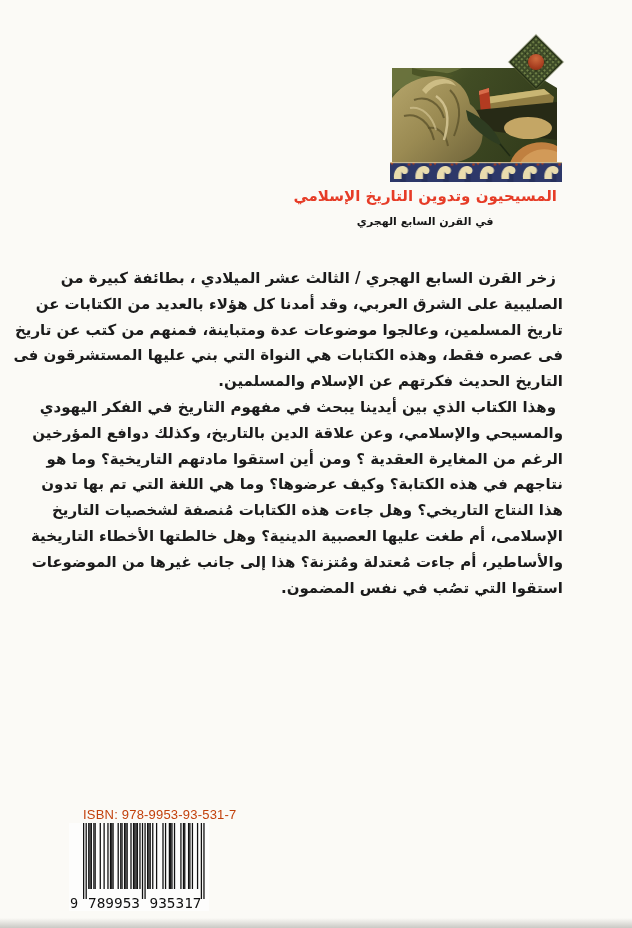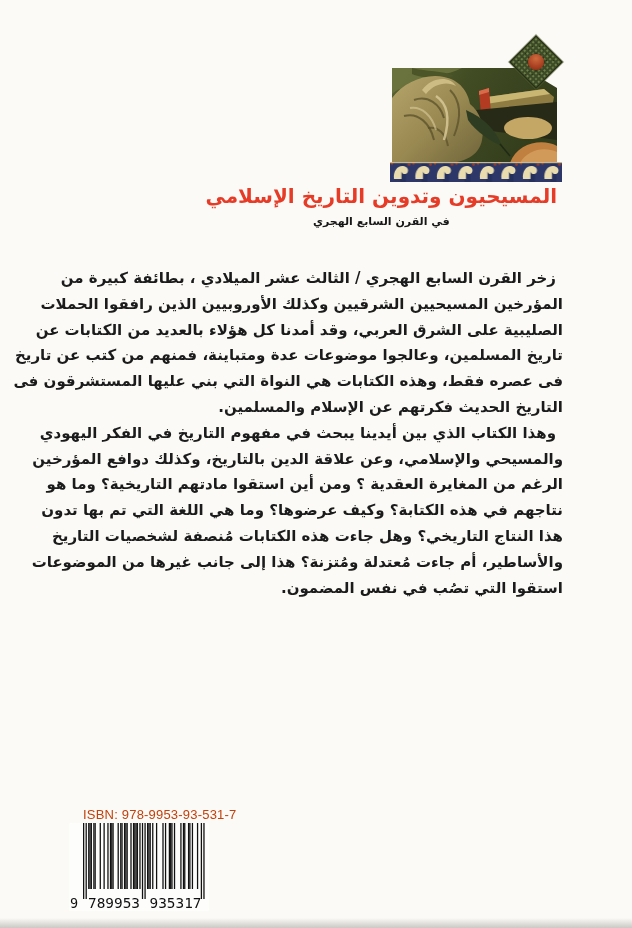--- a/index.html
+++ b/index.html
@@ -30,21 +30,21 @@
     background:radial-gradient(circle at 35% 35%, #cf6a3d, #a33a1d 65%, #7c2a12);
     box-shadow:0 0 0 1px rgba(40,30,10,.4);
   }
   
   .header{
     position:absolute;top:184px;right:75px;
     display:flex;flex-direction:column;align-items:center;
     direction:rtl;
   }
   .title{
-    margin:0;font-size:20px;font-weight:bold;line-height:24px;
+    margin:0;font-size:15px;font-weight:bold;line-height:24px;
     color:#e63c27;white-space:nowrap;
   }
   .subtitle{
     margin:4px 0 0 0;font-size:11px;font-weight:bold;line-height:20px;
     color:#161616;white-space:nowrap;
   }
   
   .body-text{
     position:absolute;top:266px;right:69px;
     direction:rtl;text-align:right;
@@ -136,32 +136,32 @@
   </svg>
 
   <div class="header">
     <h1 class="title">المسيحيون وتدوين التاريخ الإسلامي</h1>
     <h2 class="subtitle">في القرن السابع الهجري</h2>
   </div>
 
   <div class="body-text">
     <div class="para">
         <div class="line first">زخر القرن السابع الهجري / الثالث عشر الميلادي ، بطائفة كبيرة من</div>
-        <div class="line">المؤرخين المسيحيين الشرقيين وكذلك الأوروبيين الذين رافقوا الحملات</div>
         <div class="line">الصليبية على الشرق العربي، وقد أمدنا كل هؤلاء بالعديد من الكتابات عن</div>
         <div class="line">تاريخ المسلمين، وعالجوا موضوعات عدة ومتباينة، فمنهم من كتب عن تاريخ</div>
         <div class="line">فى عصره فقط، وهذه الكتابات هي النواة التي بني عليها المستشرقون فى</div>
         <div class="line">التاريخ الحديث فكرتهم عن الإسلام والمسلمين.</div>
       </div>
     <div class="para">
         <div class="line first">وهذا الكتاب الذي بين أيدينا يبحث في مفهوم التاريخ في الفكر اليهودي</div>
         <div class="line">والمسيحي والإسلامي، وعن علاقة الدين بالتاريخ، وكذلك دوافع المؤرخين</div>
         <div class="line">الرغم من المغايرة العقدية ؟ ومن أين استقوا مادتهم التاريخية؟ وما هو</div>
         <div class="line">نتاجهم في هذه الكتابة؟ وكيف عرضوها؟ وما هي اللغة التي تم بها تدون</div>
         <div class="line">هذا النتاج التاريخي؟ وهل جاءت هذه الكتابات مُنصفة لشخصيات التاريخ</div>
+        <div class="line">الإسلامى، أم طغت عليها العصبية الدينية؟ وهل خالطتها الأخطاء التاريخية</div>
         <div class="line">والأساطير، أم جاءت مُعتدلة ومُتزنة؟ هذا إلى جانب غيرها من الموضوعات</div>
         <div class="line">استقوا التي تصُب في نفس المضمون.</div>
       </div>
   </div>
 
   <div class="isbn-label">ISBN: 978-9953-93-531-7</div>
   <svg id="barcode" viewBox="0 0 140 88" aria-hidden="true">
       <rect x="0" y="0" width="140" height="88" fill="#fdfdfc"></rect>
       <rect x="14.00" y="0" width="1.28" height="76" fill="#111"></rect>
       <rect x="16.56" y="0" width="1.28" height="76" fill="#111"></rect>

